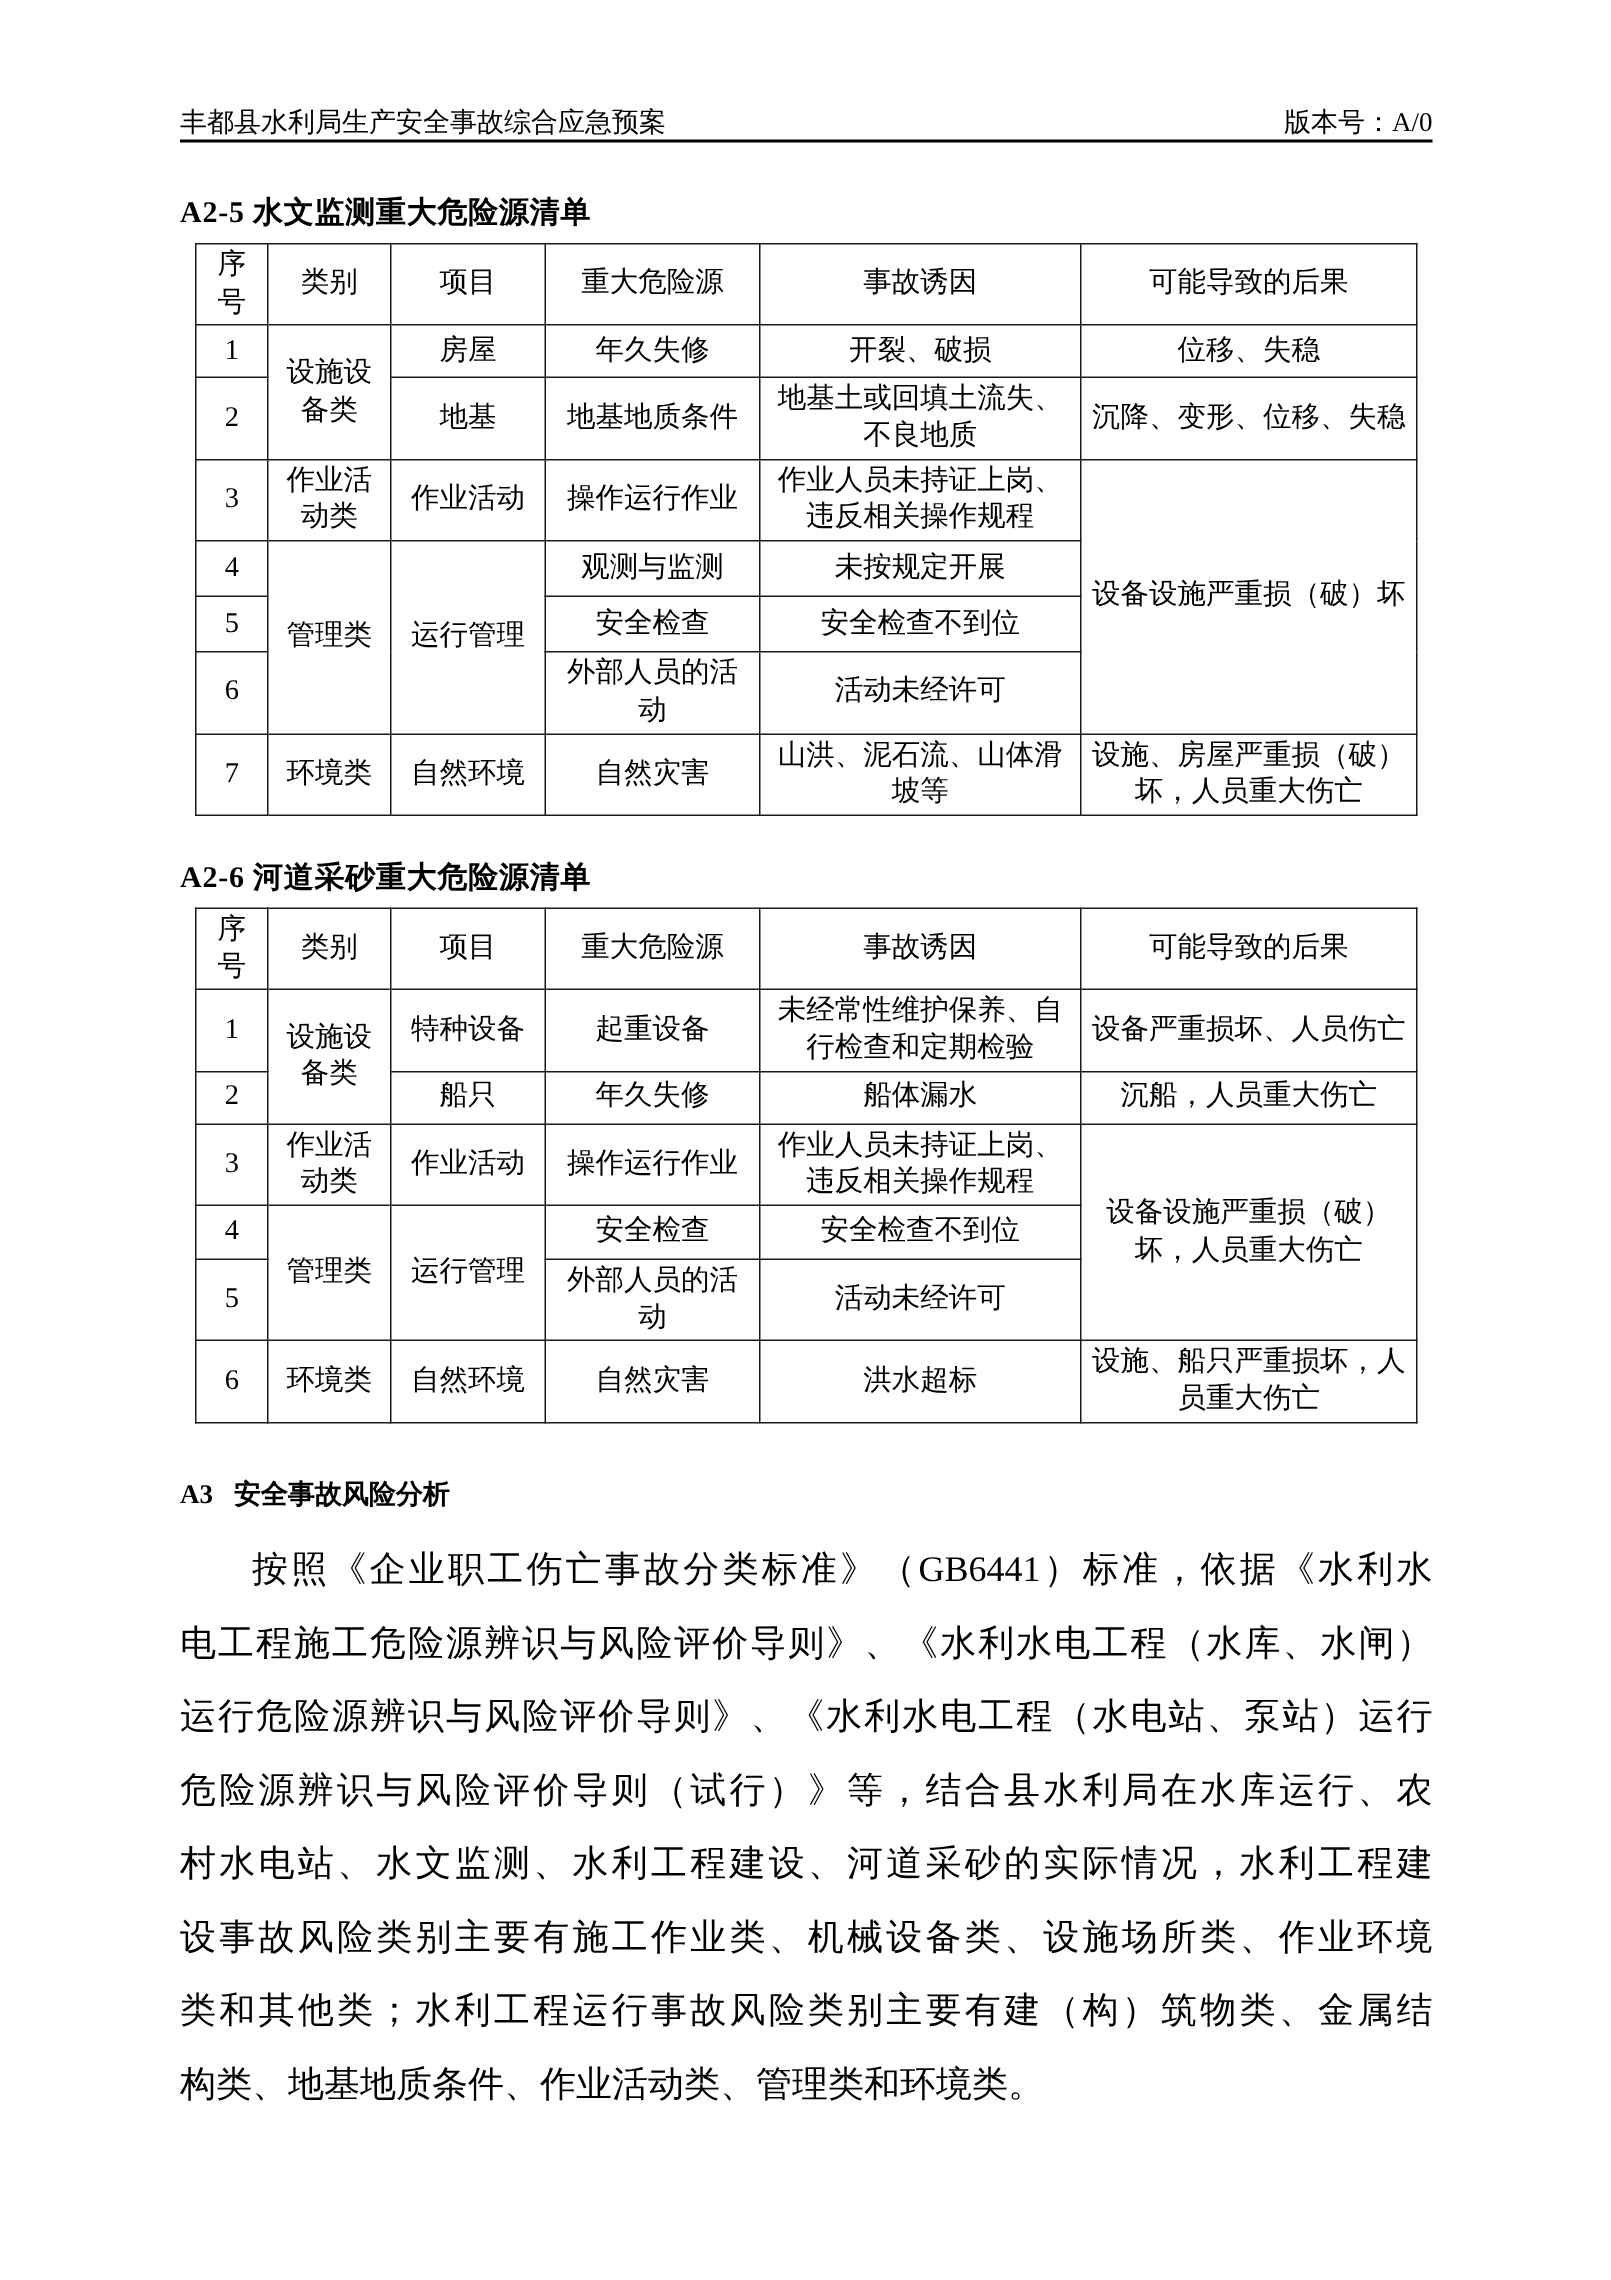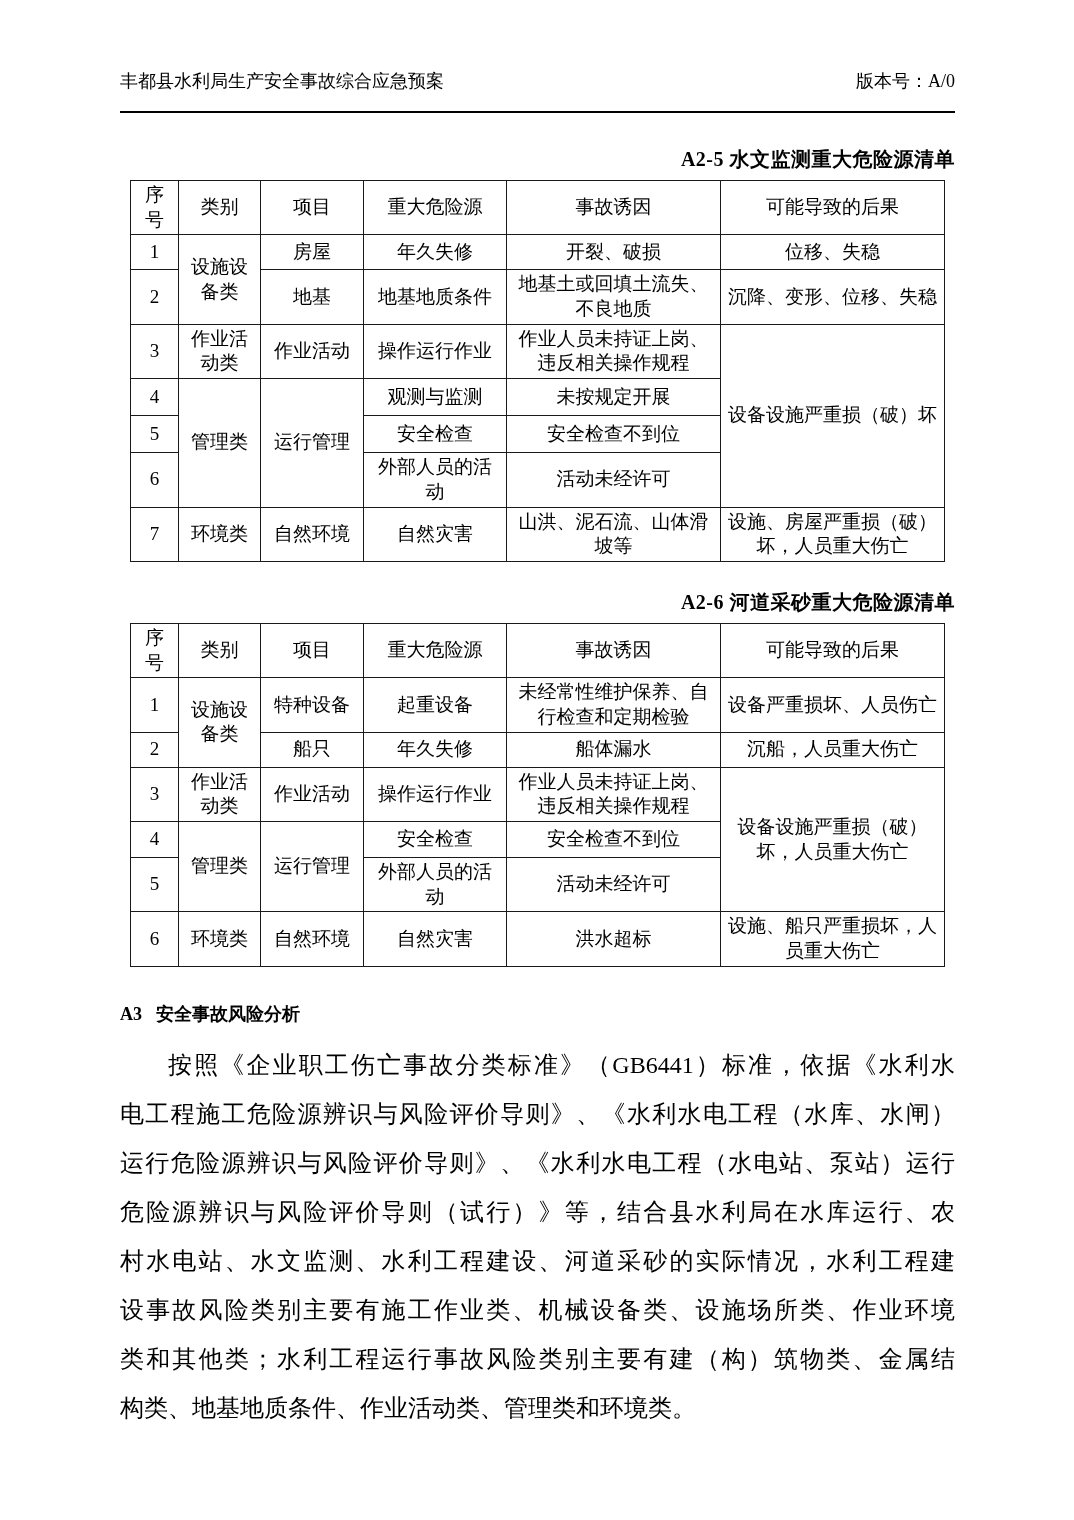--- a/index.html
+++ b/index.html
@@ -15,25 +15,25 @@
     padding: 70px 119px 0 120px;
     overflow: hidden;
   }
   .doc-header {
     display: flex;
     justify-content: space-between;
     align-items: flex-end;
     font-size: 18px;
     line-height: 23px;
     border-bottom: 2px solid #000;
-    padding-bottom: 18px;
+    padding-bottom: 0;
   }
   .table-title {
     margin: 33px 0 7px 0;
-    text-align: right;
+    text-align: left;
     font-size: 20px;
     font-weight: bold;
     letter-spacing: 0.5px;
   }
   .table-title.second { margin-top: 27px; }
   table.hazard-table {
     border-collapse: collapse;
     table-layout: fixed;
     width: 814px;
     margin: 1px auto;

